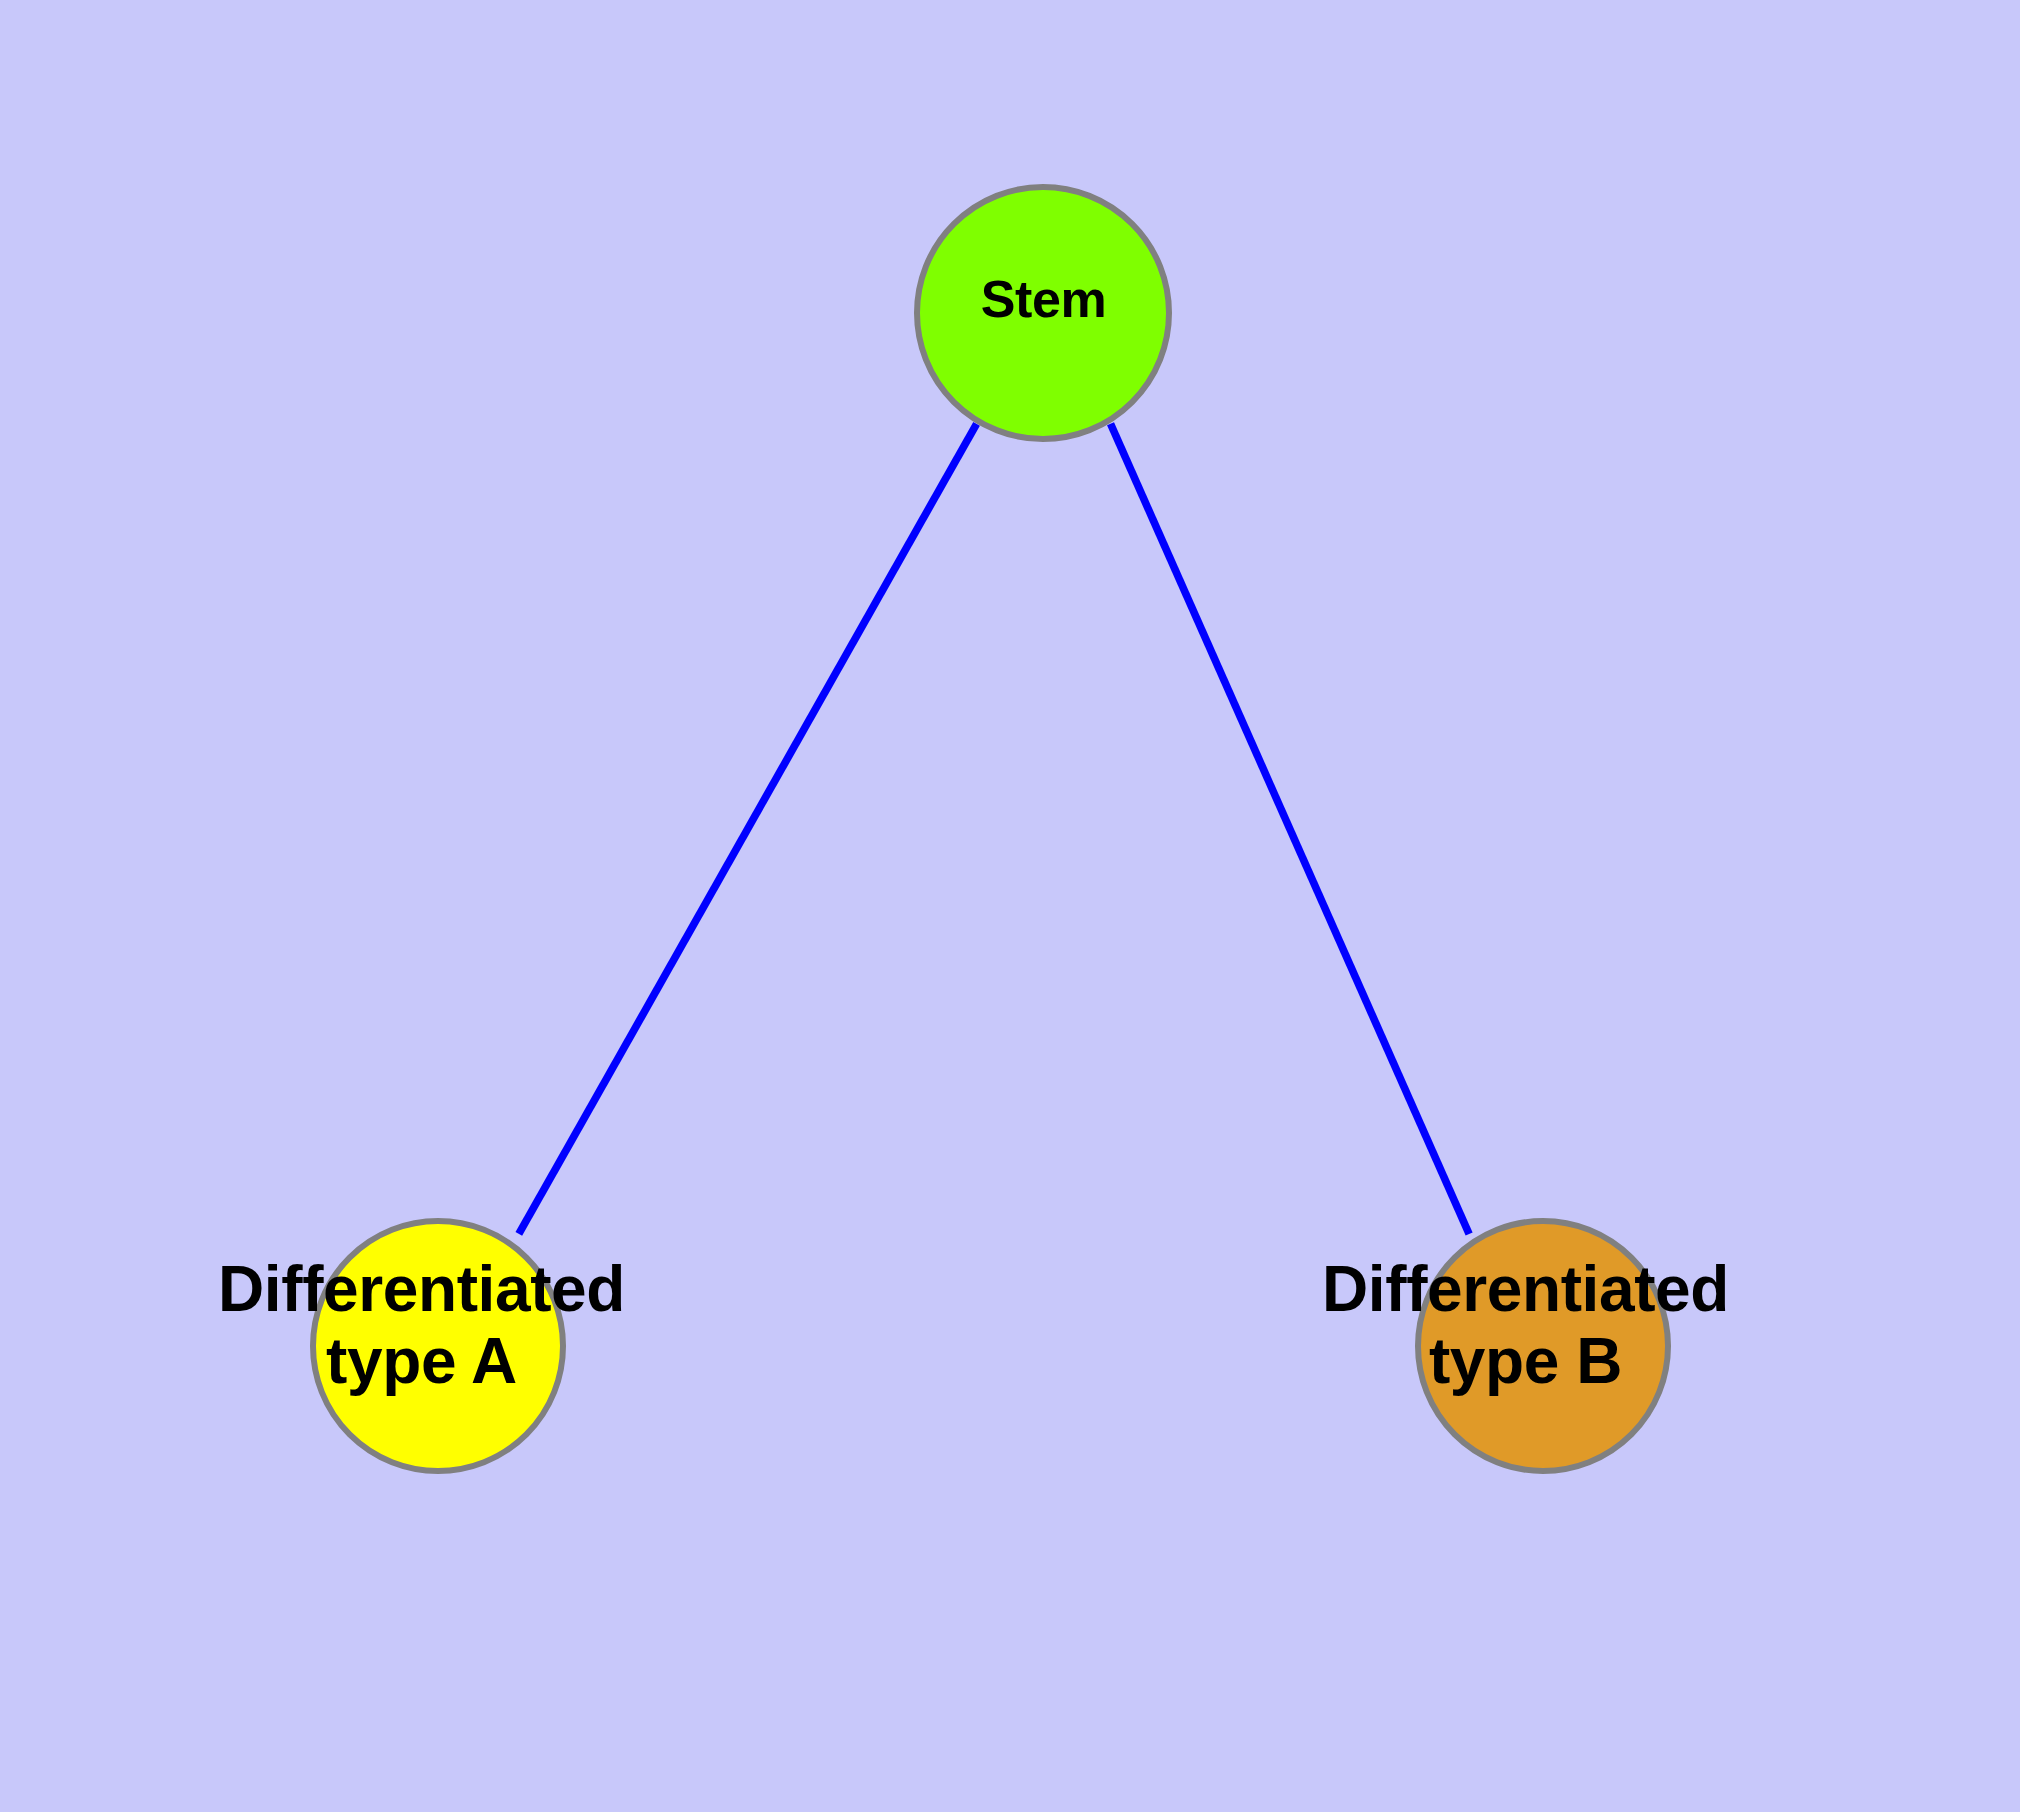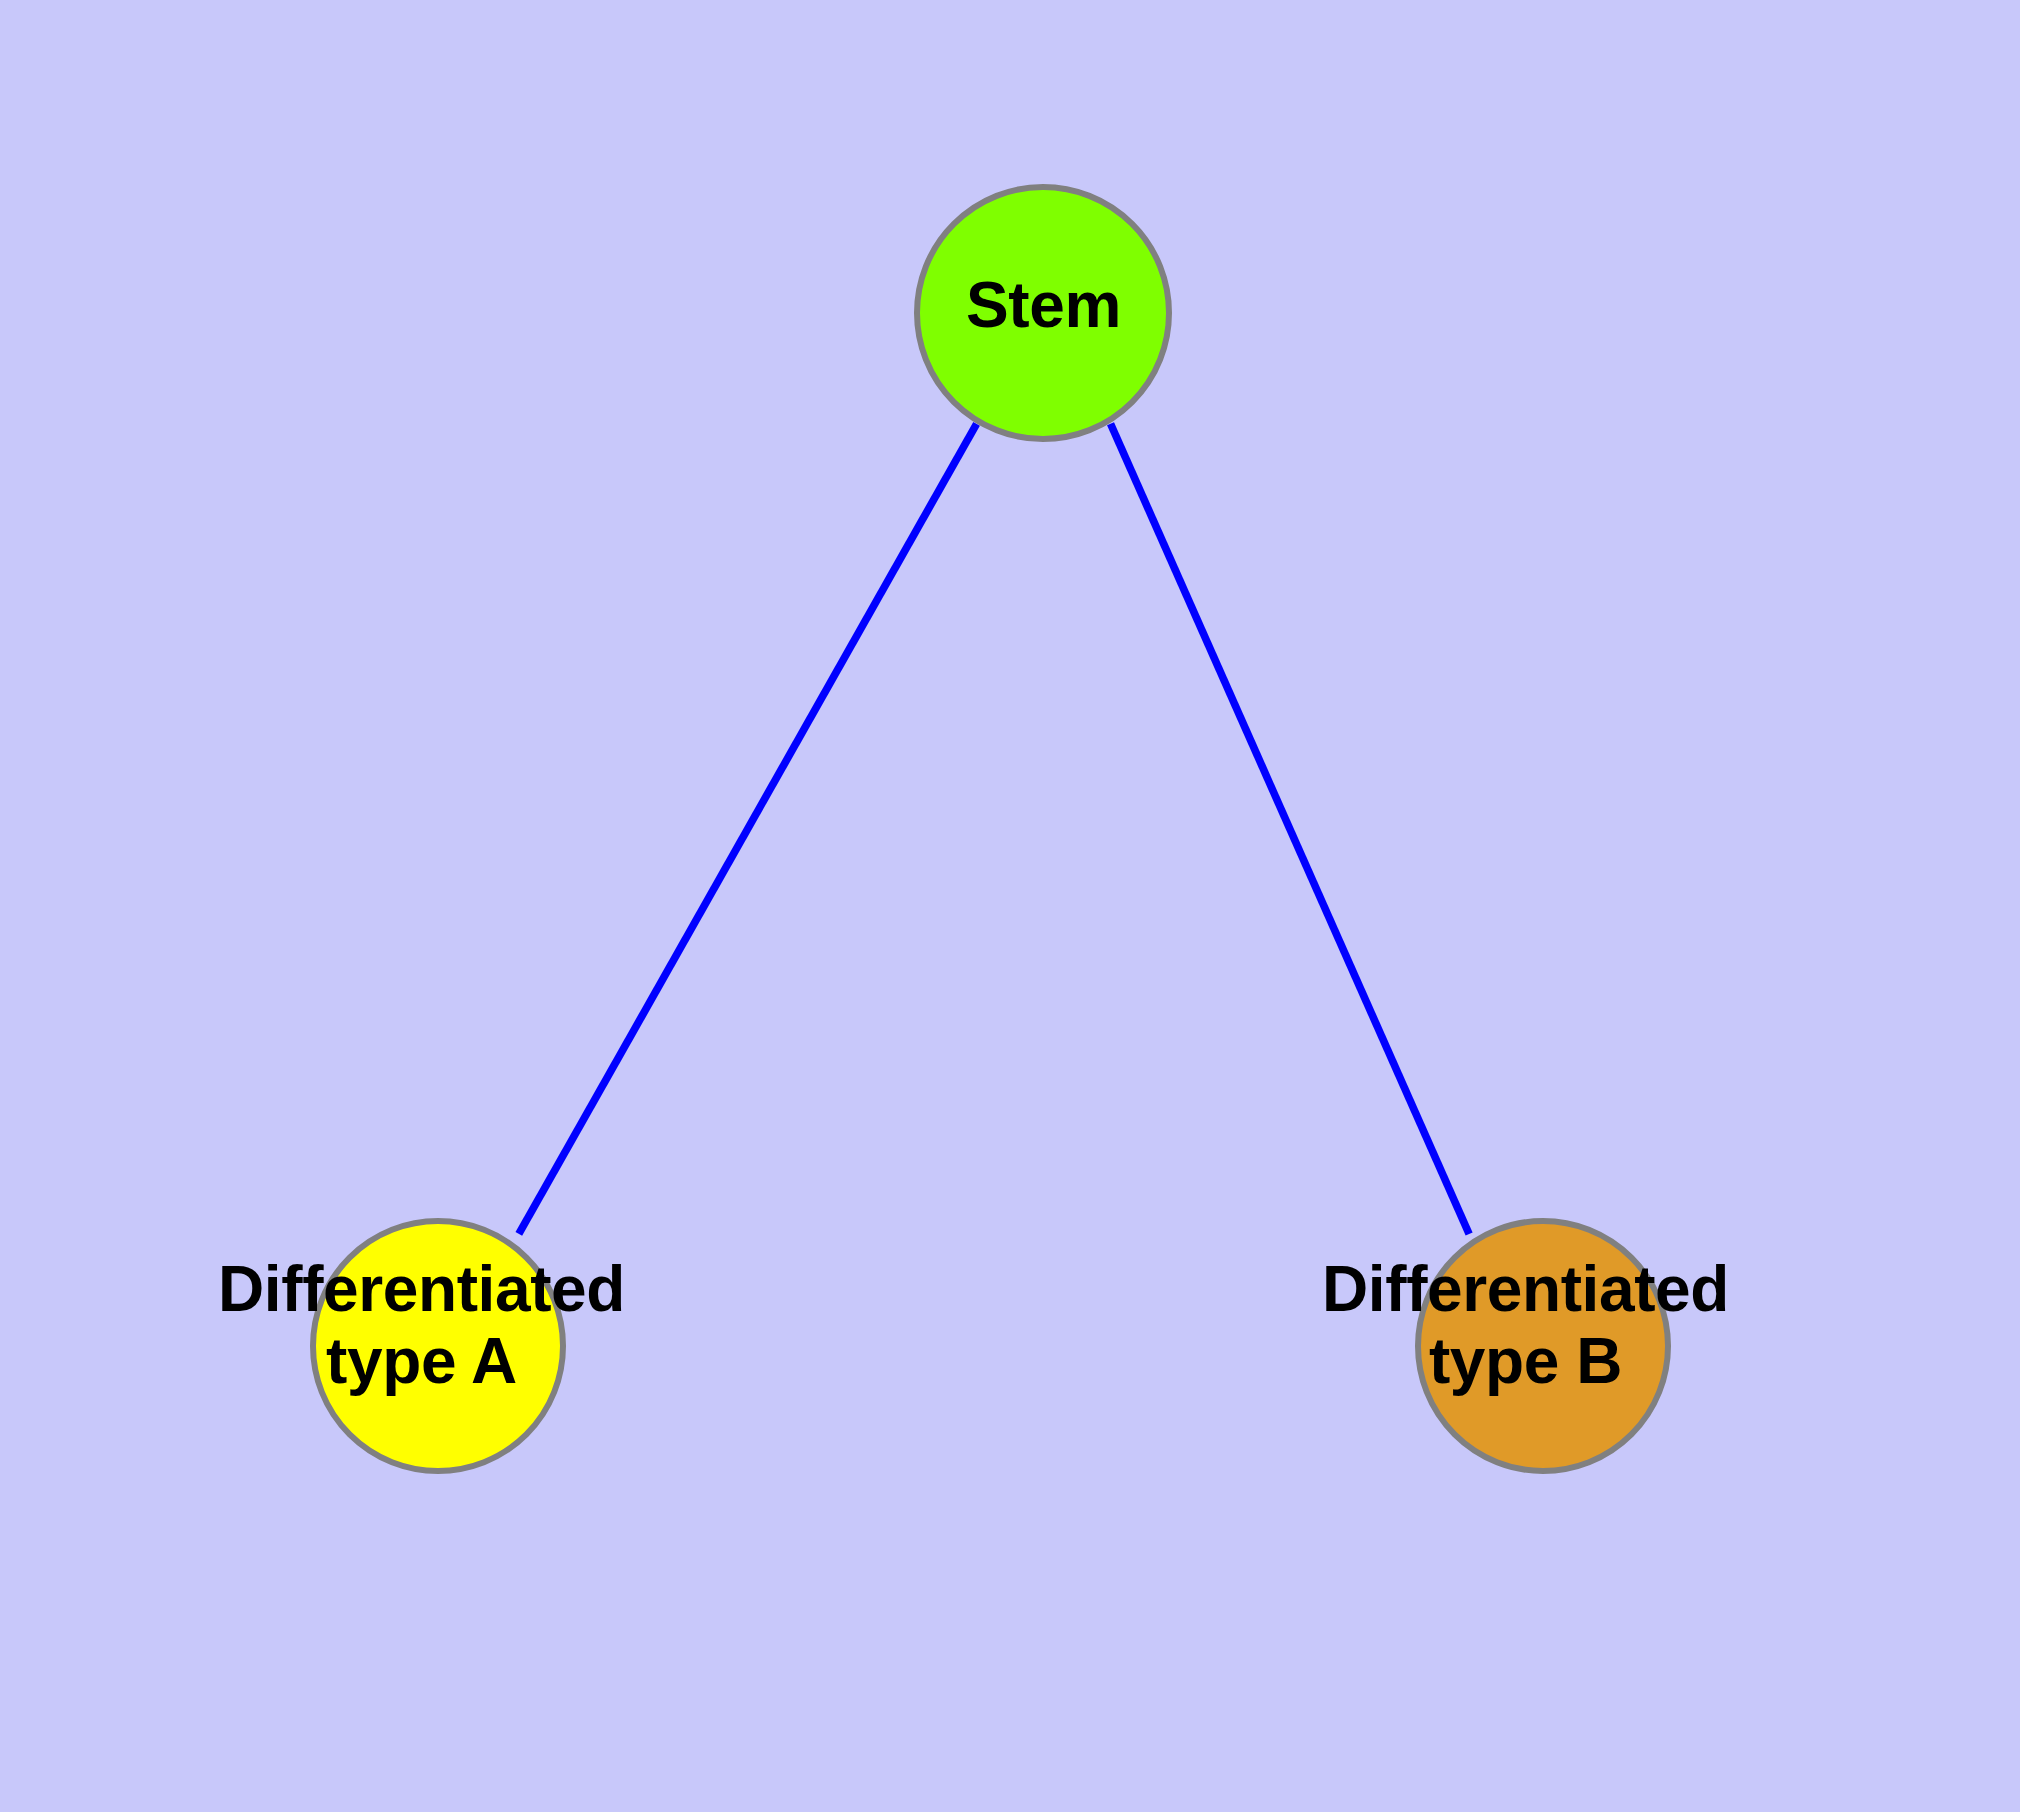--- a/index.html
+++ b/index.html
@@ -50,21 +50,21 @@
     top: 184px;
     width: 258px;
     height: 258px;
     background: #7FFF00;
     border: 6px solid #808080;
   }
   #label-stem {
     left: 789px;
     top: 270px;
     width: 509px;
-    font-size: 64px;
+    font-size: 52px;
   }
   
   #node-diff-a {
     left: 310px;
     top: 1218px;
     width: 256px;
     height: 256px;
     background: #FFFF00;
     border: 6px solid #808080;
   }

